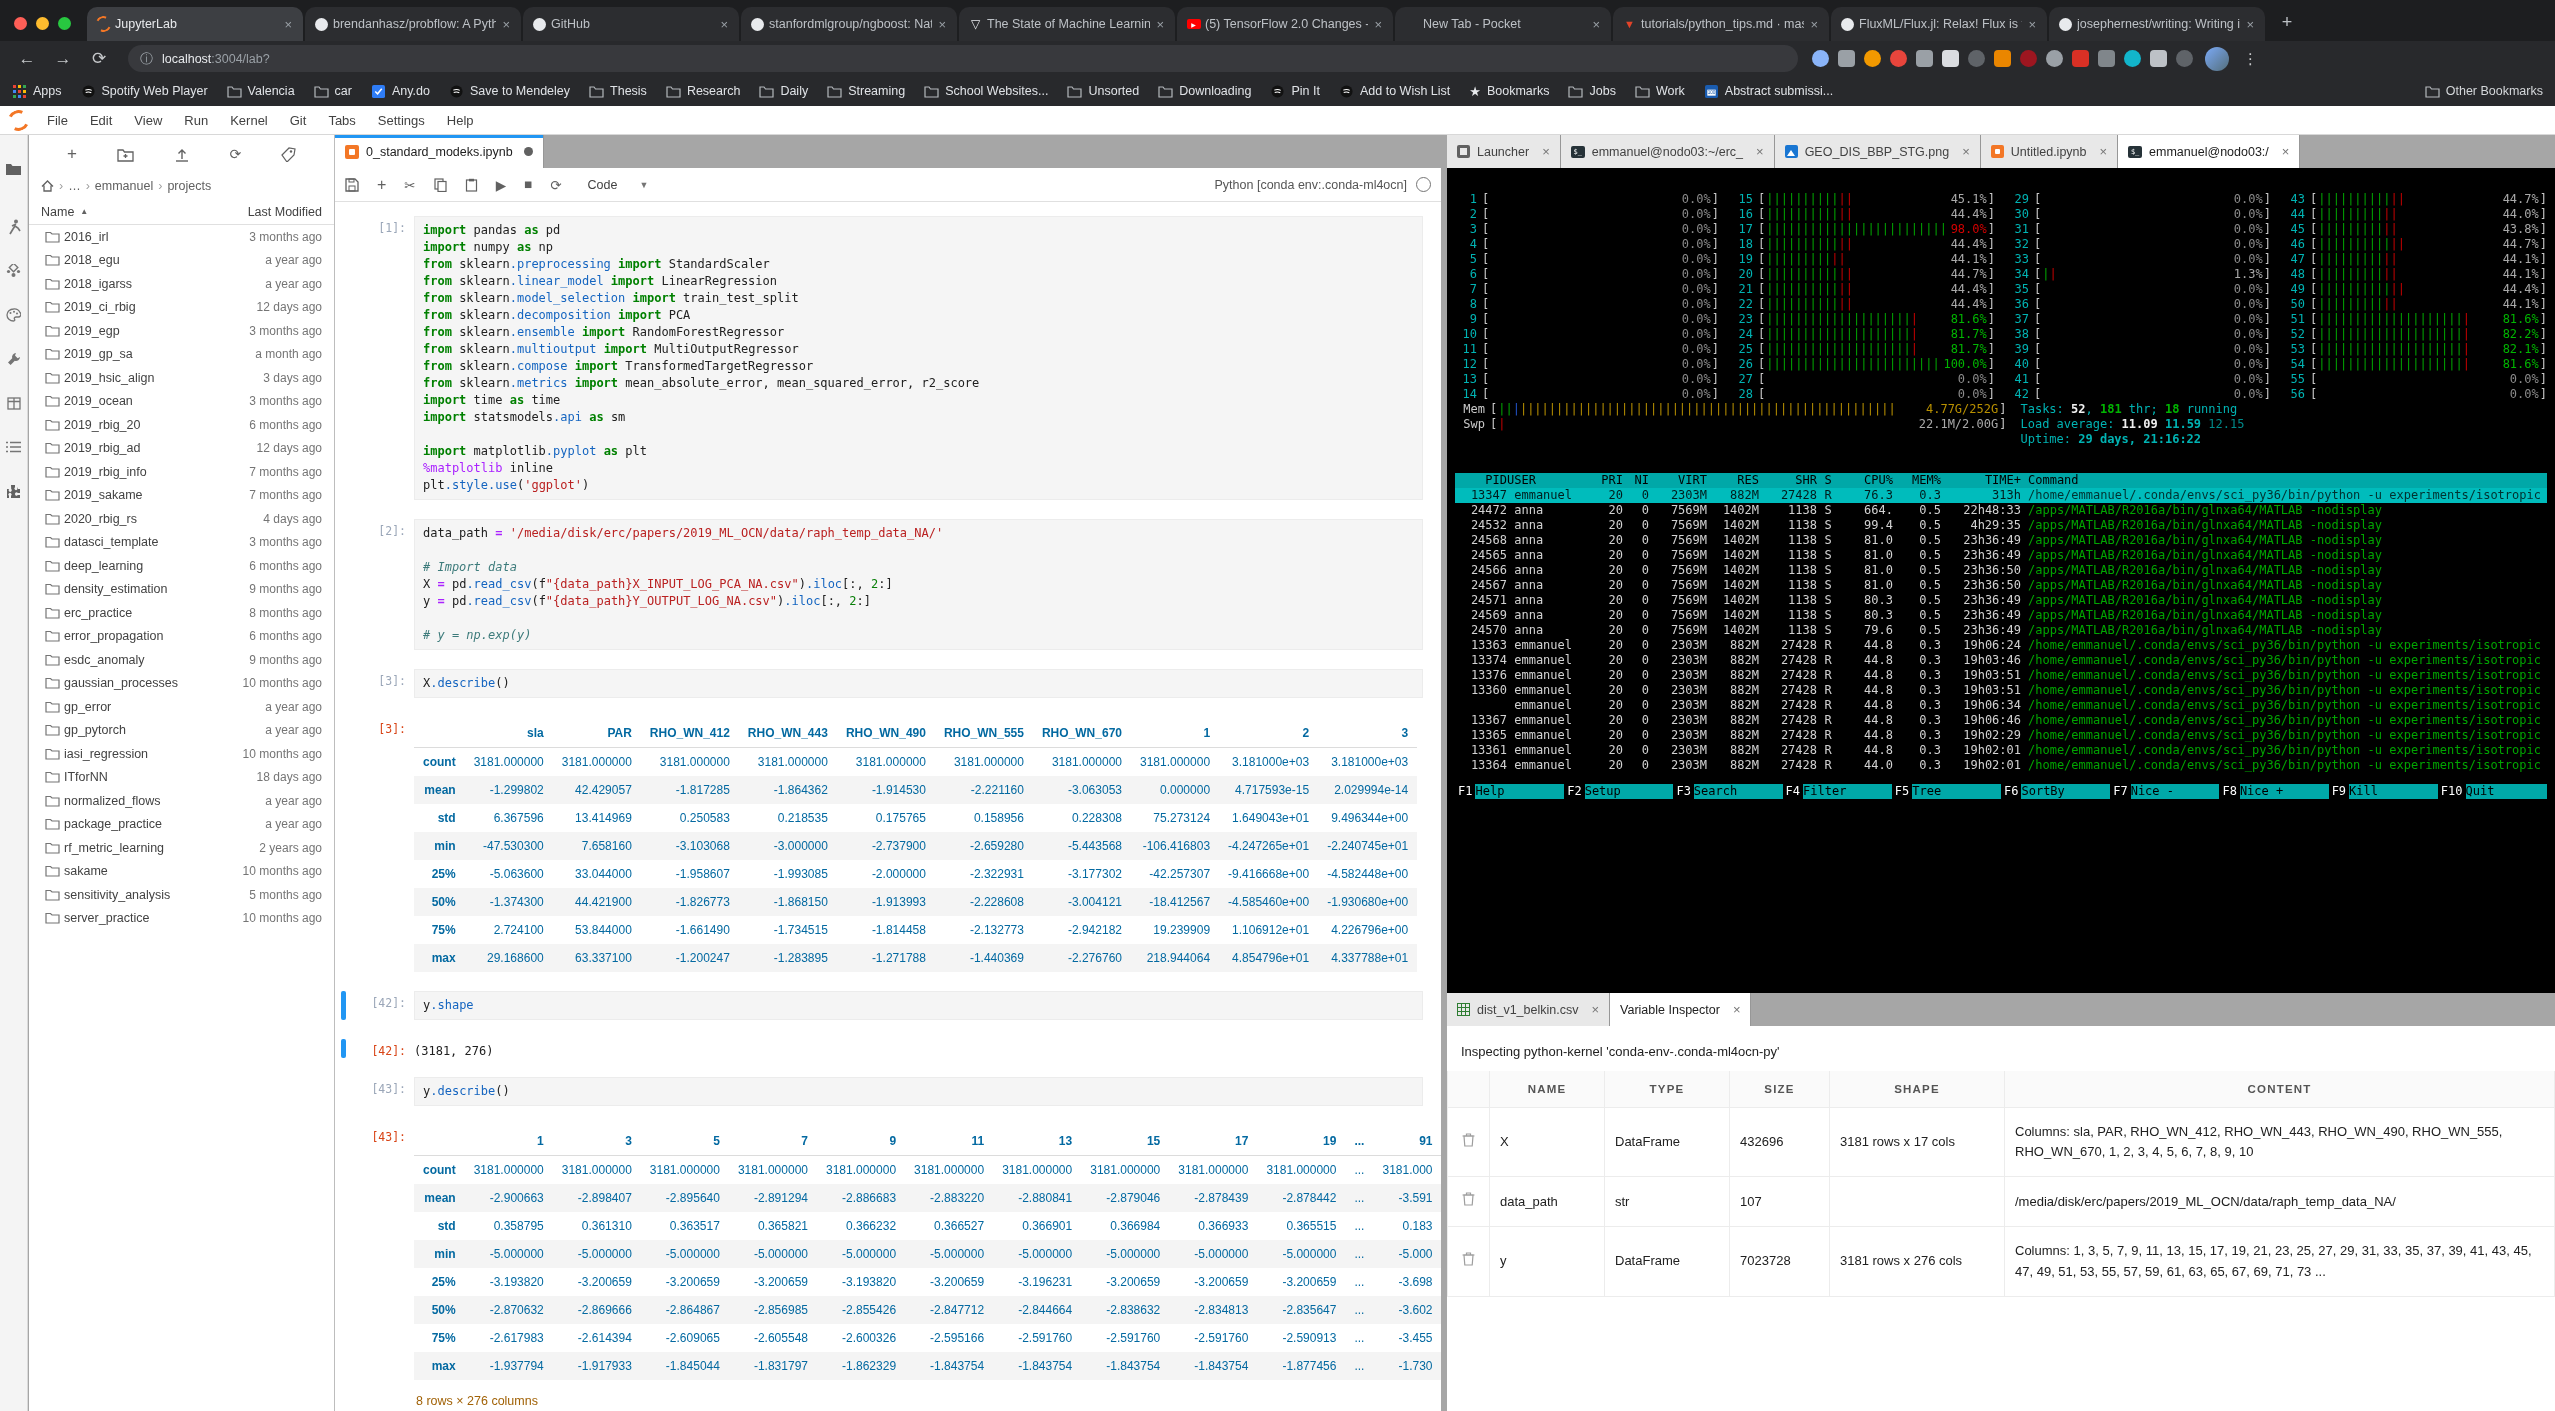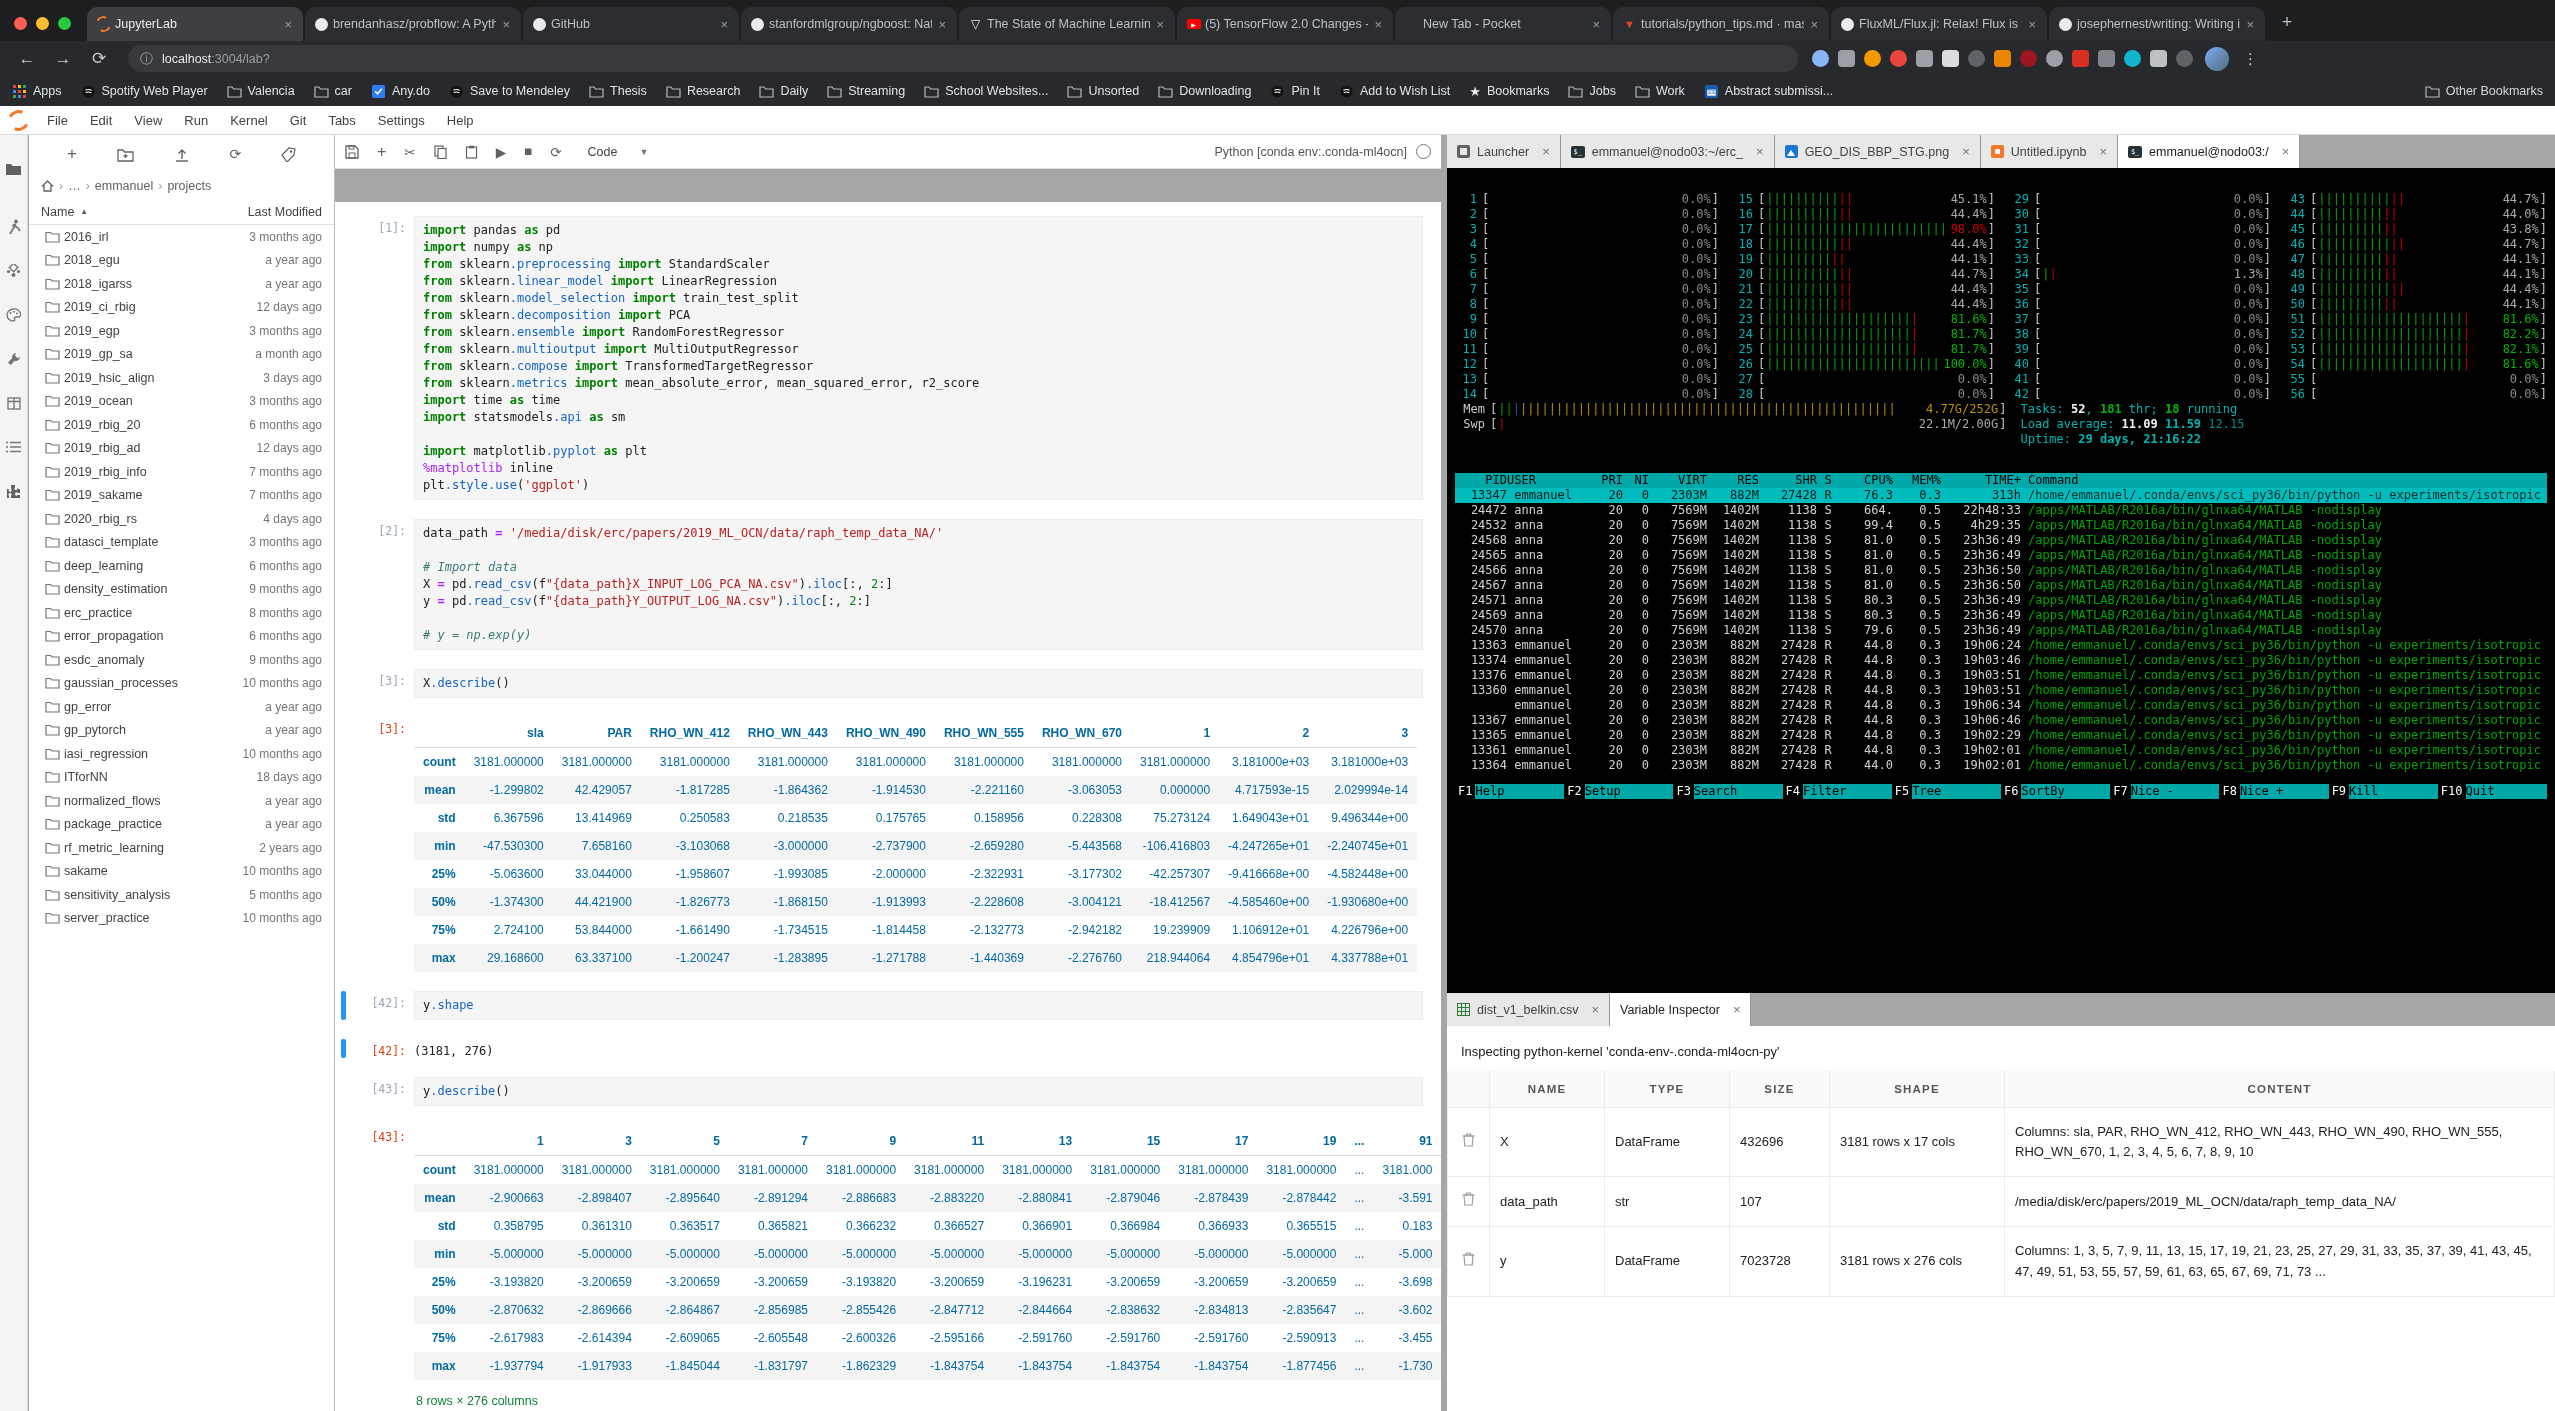--- a/index.html
+++ b/index.html
@@ -87,21 +87,21 @@
   .tk-o{color:#aa22ff;font-weight:bold}
   .tk-m{color:#aa22ff}
   .outtext{padding-top:5px;font-family:"DejaVu Sans Mono","Liberation Mono",monospace;font-size:12px;color:#212121}
   .pdwrap{flex:1;overflow:hidden;padding-top:2px}
   table.pd{border-collapse:collapse;font-size:12px;color:#0369a1;white-space:nowrap}
   .pd th{font-weight:bold}
   .pd thead th{padding:7px 9px;text-align:right;border-bottom:1px solid #dcdcdc}
   .pd tbody th{padding:7px 9px;text-align:right}
   .pd td{padding:7px 9px;text-align:right}
   .pd tbody tr:nth-child(even){background:#f4f4f4}
-  .pdnote{font-size:12.5px;color:#15803d;margin:14px 0 0 2px}
+  .pdnote{font-size:12.5px;color:#a16207;margin:14px 0 0 2px}
 
   
   #rtabbar{left:1447px;top:29px;right:0;height:33px;background:#a6a6a6;display:flex}
   #terminal{left:1447px;top:62px;right:0;height:825px;background:#000;box-sizing:border-box;padding:24px 8px 0 8px;
             font-family:"DejaVu Sans Mono","Liberation Mono",monospace;font-size:12px;line-height:15px;color:#cfcfcf;overflow:hidden}
   .meters{display:grid;grid-template-columns:repeat(4,1fr);column-gap:12px}
   .meter{display:flex;height:15px;align-items:center}
   .cnum{width:22px;text-align:right;color:#00b3b3;margin-right:5px;flex:none}
   .brk{color:#c9c9c9;flex:none}
   .barwrap{flex:1;position:relative;height:15px;overflow:hidden}
@@ -801,20 +801,29 @@
               <path d="M1 1.5h4.5L7 3h7v8H1z" fill="none" stroke="#757575" stroke-width="1.2"></path>
             </svg>
           </span>
           <span class="fname">server_practice</span>
           <span class="ftime">10 months ago</span>
         </div>
       </div>
   </div>
 
   <div id="nbpanel" class="abs">
+    <div class="jtabbar">
+      <div class="jtab active topline">
+        <span style="width:14px;height:14px;background:#f37726;border-radius:2px;display:inline-flex;align-items:center;justify-content:center">
+            <span style="width:6px;height:6px;background:#fff;border-radius:1px"></span>
+          </span>
+        <span>0_standard_modeks.ipynb</span>
+        <span class="dirty"></span>
+      </div>
+    </div>
     <div id="nbtoolbar">
       <svg width="14" height="14" viewBox="0 0 14 14">
           <path d="M1 1h9l3 3v9H1z" fill="none" stroke="#616161" stroke-width="1.3"></path>
           <rect x="4" y="8" width="6" height="5" fill="none" stroke="#616161"></rect>
           <rect x="4" y="1" width="5" height="3" fill="none" stroke="#616161"></rect>
         </svg>
       <span style="font-size:16px">+</span>
       <span>✂</span>
       <svg width="13" height="14" viewBox="0 0 13 14">
           <rect x="1" y="1" width="8" height="10" fill="none" stroke="#616161" stroke-width="1.2"></rect>

